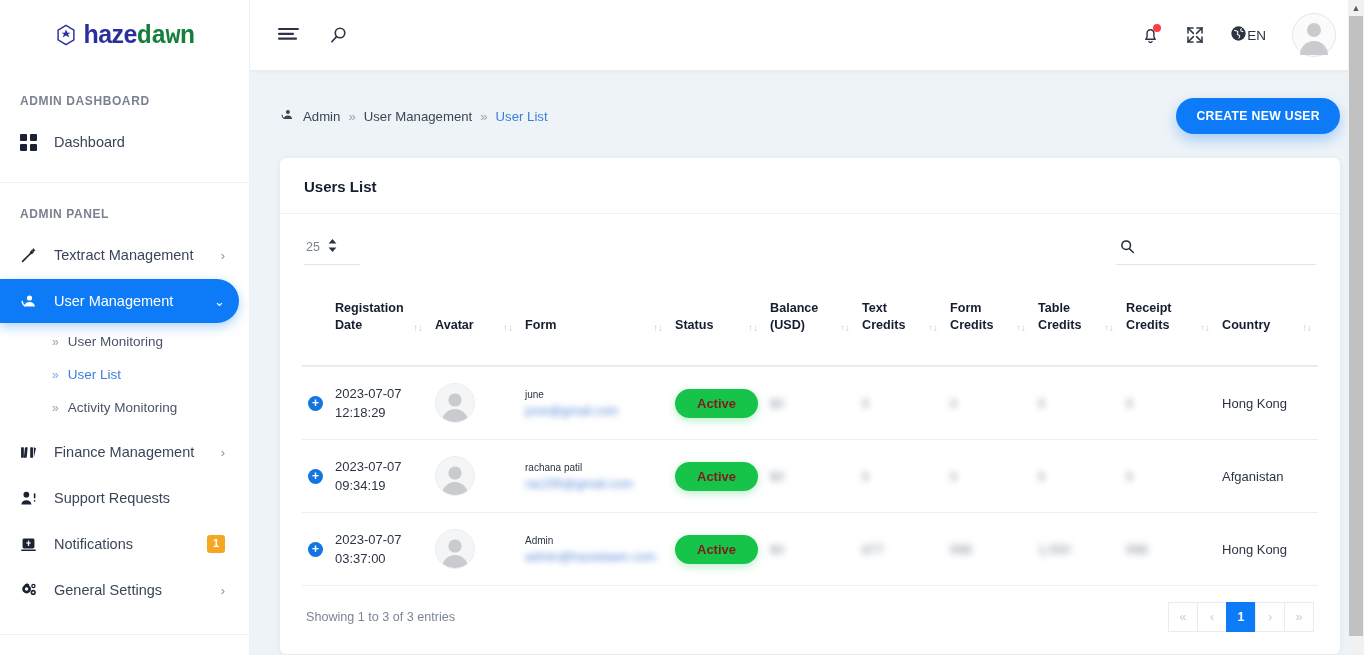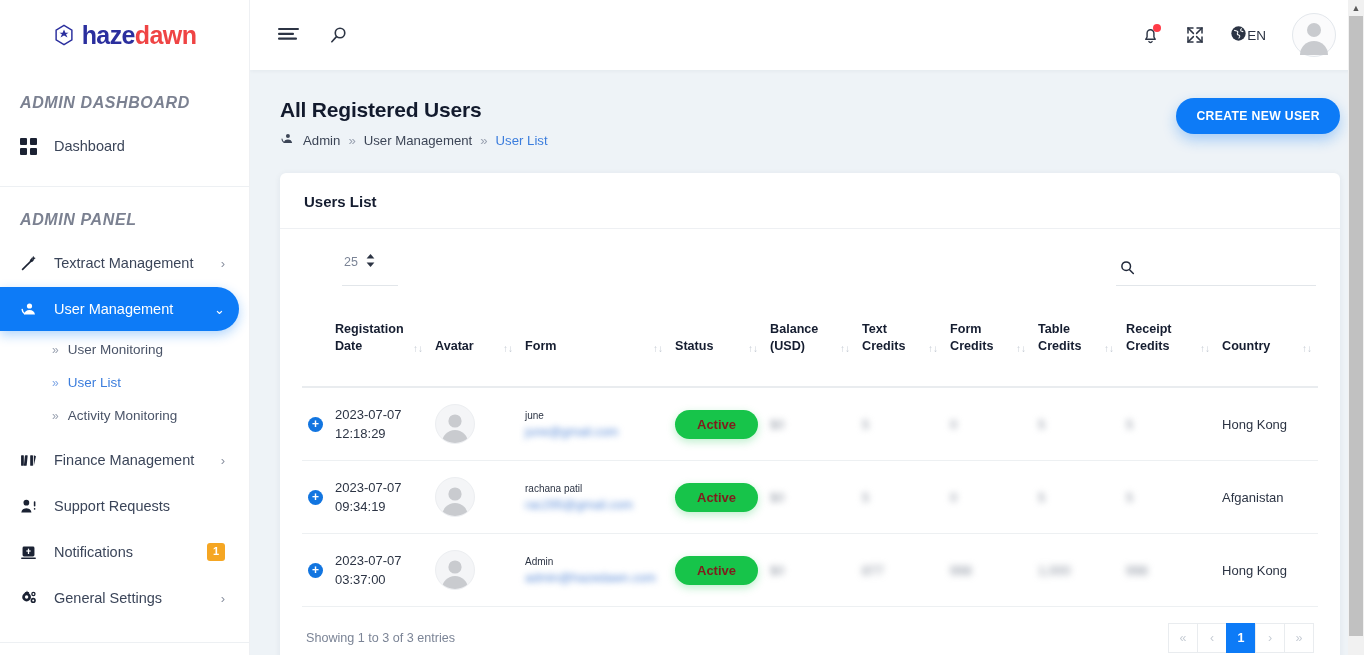--- a/index.html
+++ b/index.html
@@ -18,26 +18,26 @@
     border-right: 1px solid #eef0f3;
     position: relative; overflow: hidden;
   }
   .brand {
     height: 70px; display: flex; align-items: center; justify-content: center;
     gap: 7px; background:#fff;
   }
   .brand-mark { width: 22px; height: 22px; }
   .brand-text { font-size: 25px; font-weight: 700; letter-spacing: -0.6px; }
   .brand-haze { color: #2b2f9e; }
-  .brand-dawn { color: #ef4444; }
+  .brand-dawn { color: #15803d; font-family: Liberation Mono, monospace; }
 
   .nav-section-title {
-    font-size: 16px; font-weight: 700; letter-spacing: 0.6px;
+    font-size: 12px; font-weight: 700; letter-spacing: 0.6px;
     color: #7b8191; text-transform: uppercase;
-    padding: 0 20px; margin-top: 24px; margin-bottom: 12px; font-style: italic;
+    padding: 0 20px; margin-top: 24px; margin-bottom: 12px;
   }
   .nav-divider { height: 1px; background: #edf0f3; margin: 18px 0 0 0; }
 
   .nav-item {
     display: flex; align-items: center;
     height: 44px; margin: 2px 10px 2px 0;
     padding-left: 20px; padding-right: 14px;
     border-radius: 0 40px 40px 0;
     color: #3b4559; font-size: 14.5px;
     cursor: pointer; position: relative;
@@ -101,21 +101,21 @@
   .card {
     margin-top: 24px; background:#fff; border-radius:6px;
     box-shadow: 0 1px 6px rgba(30,40,70,0.07);
     overflow:hidden;
   }
   .card-title { font-size:15px; font-weight:700; color:#151d30; padding: 20px 24px 18px 24px; }
   .card-sep { height:1px; background:#eef0f3; }
   .card-body { padding: 10px 22px 18px 22px; }
 
   .table-tools { display:flex; align-items:flex-end; padding: 10px 2px 6px 2px; }
-  .len-select { display:flex; align-items:center; gap:8px; border-bottom:1px solid #e2e6ea; padding: 4px 6px 14px 2px; width: 56px; cursor:pointer;margin-left:38px;}
+  .len-select { display:flex; align-items:center; gap:8px; border-bottom:1px solid #e2e6ea; padding: 4px 6px 8px 2px; width: 56px; cursor:pointer;}
   .len-select .val { font-size:12.5px; color:#7b8496; }
   .search-box { margin-left:auto; display:flex; align-items:center; gap:8px;
      border-bottom:1px solid #e2e6ea; padding: 4px 6px 6px 4px; width: 200px; }
   .search-box input { border:none; outline:none; font-size:13px; flex:1; background:transparent; color:#2c3444;}
 
   table { width:100%; border-collapse: collapse; }
   thead th {
     text-align:left; font-size:12.6px; font-weight:700; color:#151d30;
     padding: 12px 6px 14px 6px; vertical-align: bottom;
     border-bottom: 2px solid #e9ecef;
@@ -363,21 +363,20 @@
             <path d="M6 40 a14 14 0 0 1 28 0z" fill="#c9cbcf"></path>
           </svg>
         </span>
       </div>
     </header>
 
     <div class="content">
 
       <div class="page-head">
         <div>
-          <h1 class="page-title">All Registered Users</h1>
           <div class="breadcrumb">
             <span>
               <svg width="15" height="15" viewBox="0 0 18 18" fill="none" stroke="#3c4556" stroke-width="1.3">
                 <circle cx="9.5" cy="6" r="2.4" fill="#3c4556" stroke="none"></circle>
                 <path d="M4.4 14.4 a5.2 5.2 0 0 1 10.2 0" fill="#3c4556" stroke="none"></path>
                 <path d="M2.4 9.6 a5 5 0 0 0 2 3.8" stroke-linecap="round"></path>
               </svg>
             </span>
             <span>Admin</span>
             <span class="sep">»</span>

